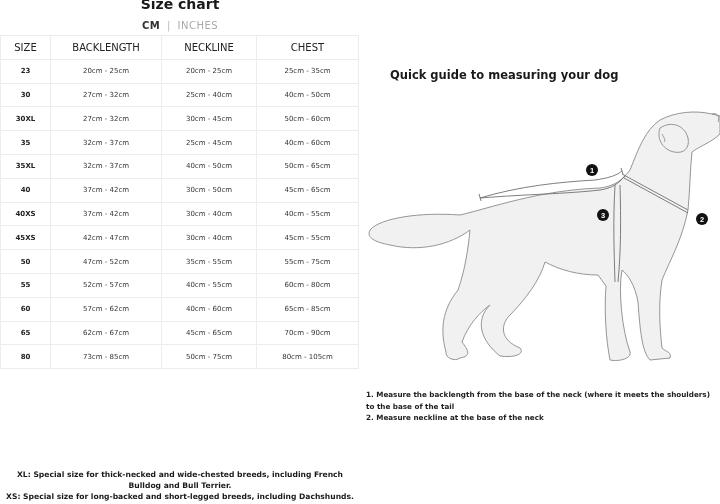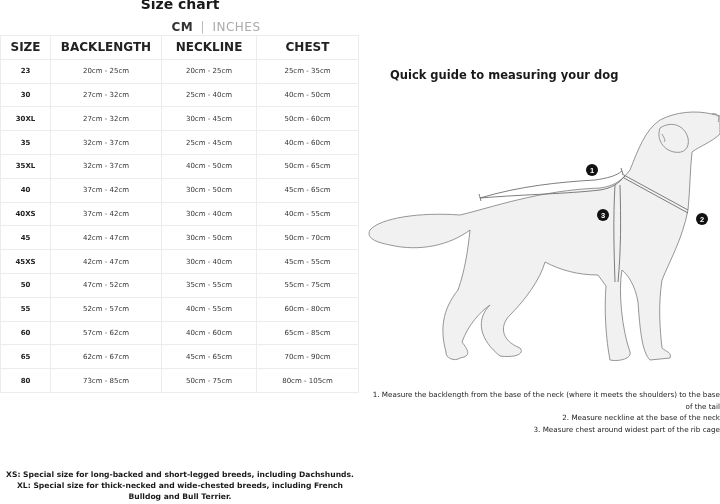--- a/index.html
+++ b/index.html
@@ -1,29 +1,29 @@
 <!DOCTYPE html>
 <html><head>
 <meta charset="utf-8">
 <style>
   html,body{margin:0;padding:0;background:#fff;}
   body{width:720px;height:504px;position:relative;overflow:hidden;font-family:"DejaVu Sans","Liberation Sans",sans-serif;color:#1a1a1a;}
   .title{position:absolute;left:0;width:360px;top:-4px;text-align:center;font-size:14px;font-weight:bold;}
-  .units{position:absolute;left:0;width:360px;top:20px;text-align:center;font-size:12px;letter-spacing:0.5px;margin-left:36px;}
+  .units{position:absolute;left:0;width:360px;top:20px;text-align:center;font-size:10px;letter-spacing:0.5px;}
   .units .cm{font-weight:bold;color:#333;}
   .units .sep{color:#bbb;margin:0 3px;}
   .units .in{color:#aaa;}
   table{position:absolute;left:0;top:35px;width:358px;border-collapse:collapse;table-layout:fixed;}
   th,td{border:1px solid #ececec;text-align:center;height:22.8px;padding:0;font-size:7px;color:#333;}
-  th{font-weight:bold;font-size:12px;color:#222;}
+  th{font-weight:normal;font-size:10px;color:#222;}
   td.size{font-weight:bold;color:#222;margin-left:33px;}
   .notes{position:absolute;left:0;width:360px;top:469px;text-align:center;font-size:7.6px;font-weight:bold;line-height:11px;}
   .guide-title{position:absolute;left:420px;width:300px;top:68px;text-align:left;font-size:11.5px;font-weight:bold;margin-left:-30px;}
   .dog{position:absolute;left:360px;top:90px;width:360px;height:290px;}
-  .steps{position:absolute;left:366px;width:354px;top:389px;text-align:right;font-size:7.2px;font-weight:normal;line-height:11.5px;color:#222;}
+  .steps{position:absolute;left:366px;width:354px;top:389px;text-align:left;font-size:7.2px;font-weight:bold;line-height:11.5px;color:#222;}
 </style>
 </head>
 <body>
 
 <div class="title">Size chart</div>
 <div class="units">
   <span class="cm">CM</span>
   <span class="sep">|</span>
   <span class="in">INCHES</span>
 </div>
@@ -80,26 +80,20 @@
         <td>30cm - 50cm</td>
         <td>45cm - 65cm</td>
       </tr>
       <tr>
         <td class="size">40XS</td>
         <td>37cm - 42cm</td>
         <td>30cm - 40cm</td>
         <td>40cm - 55cm</td>
       </tr>
       <tr>
-        <td class="size">45</td>
-        <td>42cm - 47cm</td>
-        <td>30cm - 50cm</td>
-        <td>50cm - 70cm</td>
-      </tr>
-      <tr>
         <td class="size">45XS</td>
         <td>42cm - 47cm</td>
         <td>30cm - 40cm</td>
         <td>45cm - 55cm</td>
       </tr>
       <tr>
         <td class="size">50</td>
         <td>47cm - 52cm</td>
         <td>35cm - 55cm</td>
         <td>55cm - 75cm</td>
@@ -125,22 +119,22 @@
       <tr>
         <td class="size">80</td>
         <td>73cm - 85cm</td>
         <td>50cm - 75cm</td>
         <td>80cm - 105cm</td>
       </tr>
     </tbody>
 </table>
 
 <div class="notes">
+  <div>XL: Special size for thick-necked and wide-chested breeds, including French Bulldog and Bull Terrier.</div>
   <div>XS: Special size for long-backed and short-legged breeds, including Dachshunds.</div>
-  <div>XL: Special size for thick-necked and wide-chested breeds, including French Bulldog and Bull Terrier.</div>
 </div>
 
 <div class="guide-title">Quick guide to measuring your dog</div>
 
 <svg class="dog" viewBox="0 0 360 290" xmlns="http://www.w3.org/2000/svg">
   <g fill="#f1f1f1" stroke="#8a8a8a" stroke-width="0.9" stroke-linejoin="round">
 
     <path d="M10,140 C20,128 60,122 100,125 C130,118 180,100 240,98 C255,96 262,90 270,80 C278,60 285,40 300,30 C315,22 335,20 352,24 L360,26 L360,44 C352,52 340,56 332,62 C330,80 330,100 328,120 C322,150 310,170 302,190 C298,215 300,240 302,258 C306,262 312,262 310,268 L290,270 C282,262 280,240 278,212 C275,195 268,185 262,180 C258,200 262,240 270,262 C272,268 260,272 250,270 C246,250 244,220 246,196 L238,185 C218,185 200,180 185,172 C180,190 165,210 150,225 C140,235 140,250 160,258 C165,264 155,268 140,266 C120,250 115,230 130,215 C120,222 108,235 102,252 C108,260 112,266 100,268 C95,272 85,268 86,262 C80,240 82,220 98,200 C105,180 108,160 110,140 C90,155 60,162 30,155 C15,152 6,148 10,140 Z"></path>
 
     <path d="M300,38 C312,30 325,36 328,48 C330,58 324,64 314,62 C304,60 296,50 300,38 Z" fill="none"></path>
@@ -165,14 +159,13 @@
     <circle cx="342" cy="129" r="6" fill="#111"></circle>
     <text x="342" y="132" text-anchor="middle" font-size="7.5" font-weight="bold" fill="#fff" font-family="Liberation Sans, sans-serif">2</text>
     <circle cx="243" cy="125" r="6" fill="#111"></circle>
     <text x="243" y="128" text-anchor="middle" font-size="7.5" font-weight="bold" fill="#fff" font-family="Liberation Sans, sans-serif">3</text>
   </g>
 </svg>
 
 <div class="steps">
   <div>1. Measure the backlength from the base of the neck (where it meets the shoulders) to the base of the tail</div>
   <div>2. Measure neckline at the base of the neck</div>
-  <div>3. Measure chest around widest part of the rib cage</div>
 </div>
 
 </body></html>

